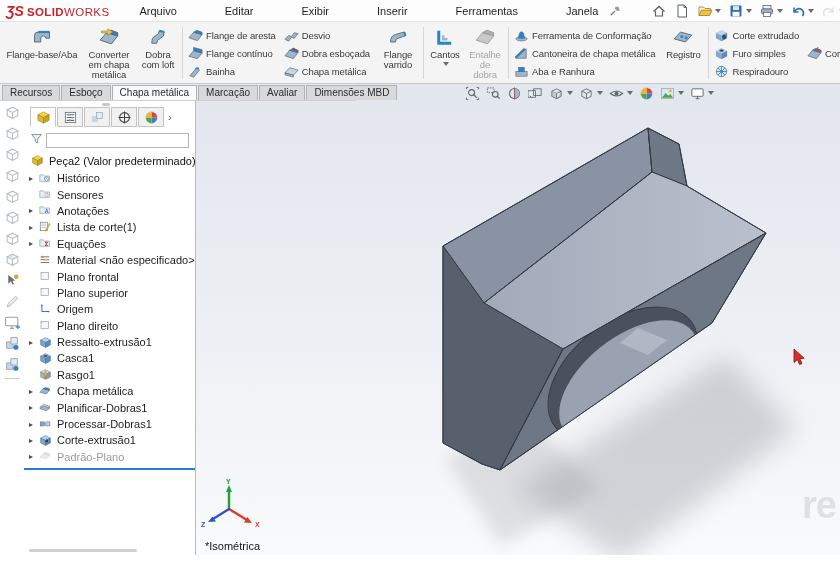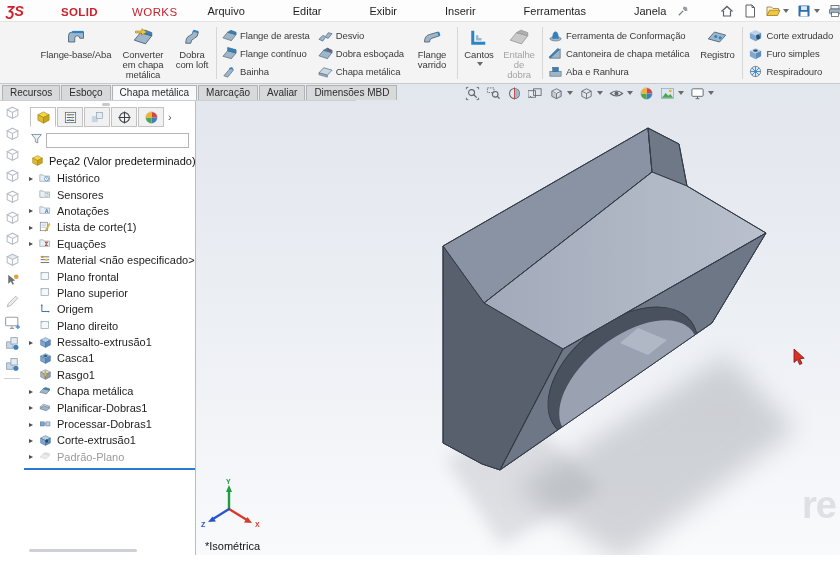--- a/index.html
+++ b/index.html
@@ -5,21 +5,21 @@
   * { margin:0; padding:0; box-sizing:border-box; }
   html,body { background:#888; }
   #app {
     position:relative; width:840px; height:570px; overflow:hidden;
     background:#fff; font-family:"Liberation Sans", sans-serif;
     -webkit-font-smoothing:antialiased;
   }
   
   .titlebar { position:absolute; left:0; top:0; width:840px; height:22px;
     background:#fdfdfd; border-bottom:1px solid #e4e4e4; display:flex; align-items:center; }
-  .logo { display:flex; align-items:baseline; margin-left:6px; white-space:nowrap;gap:34px; }
+  .logo { display:flex; align-items:baseline; margin-left:6px; white-space:nowrap; }
   .logo-mark { color:#cf2029; font-weight:bold; font-style:italic; font-size:14px; margin-right:3px; }
   .logo-bold { color:#c8232c; font-weight:bold; font-size:11.5px; letter-spacing:.4px; }
   .logo-light { color:#c8232c; font-weight:normal; font-size:11.5px; letter-spacing:.4px; }
   .menus { display:flex; margin-left:22px;gap:32px; }
   .menu-item { font-size:11px; color:#1e1e1e; padding:3px 8px; cursor:default; }
   .pin { margin-left:2px; display:inline-flex; }
   .qat { display:flex; align-items:center; margin-left:26px; gap:1px; }
   .qat-btn { display:inline-flex; align-items:center; padding:1px 2px; border:1px solid transparent; border-radius:2px; }
   .qat-btn.active { border-color:#9a9a9a; background:#ececec; }
   .qat-btn.disabled { opacity:.4; }
@@ -233,21 +233,21 @@
             <path d="M5,5 L8,8 L5,11" stroke="#fff" stroke-width="1.6" fill="none"></path>
             <path d="M9,11 H12" stroke="#fff" stroke-width="1.6"></path>
           </svg></span>
       <input type="text" placeholder="Comandos de pesquisa" style="">
     </div>
   </div>
 
   <div class="ribbon">
     <div class="rib-seg" id="ribbon-groups" style="display:flex">
         <div class="rib-seg">
-          <div class="rib-big" style="width: 80px; margin-left: 34px;">
+          <div class="rib-big" style="width: 80px;">
             <div class="rib-ic">
               <svg width="20" height="20" viewBox="0 0 16 16" xmlns="http://www.w3.org/2000/svg">
                 <path d="M2,12 V7 Q2,4 5,4 H14 V9 H11 Q11,7 9,7 Q7,7 7,9 V12 Z" fill="#9db6c9" stroke="#4e6273" stroke-width=".7"></path>
                 <path d="M5,4 H14" stroke="#2a84c8" stroke-width="1.8"></path>
               </svg>
             </div>
             <div class="rib-lbl">Flange-base/Aba</div>
           </div>
           <div class="rib-big" style="width: 54px;">
             <div class="rib-ic">

